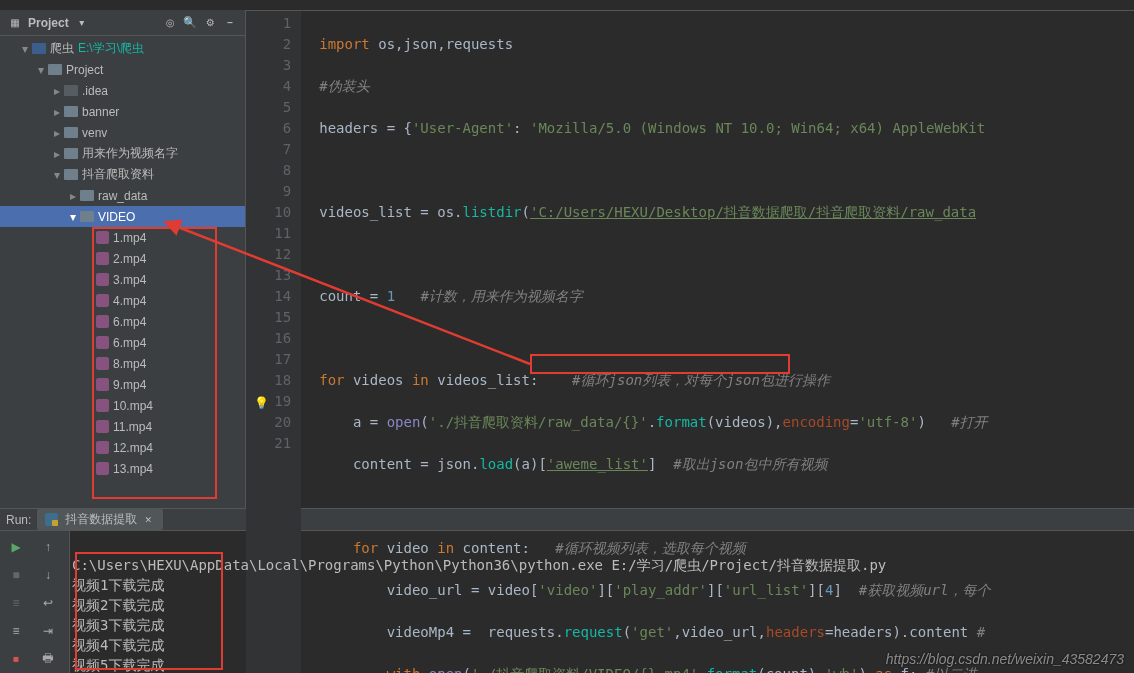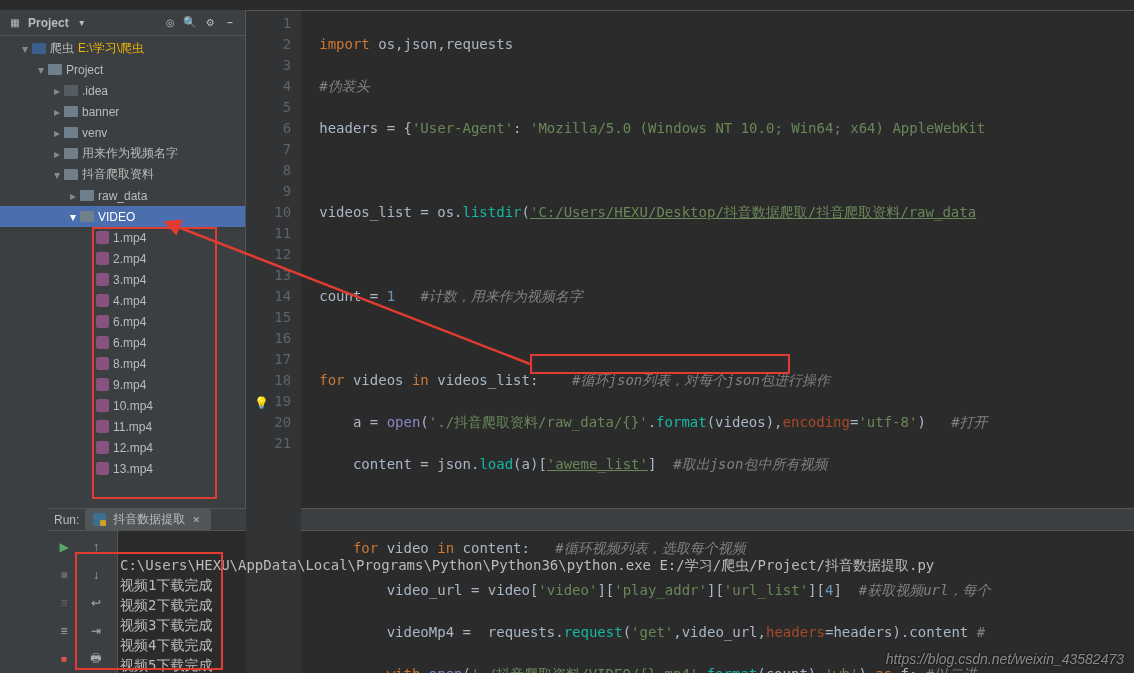--- a/index.html
+++ b/index.html
@@ -57,21 +57,21 @@
   
   .main { display: flex; height: calc(100% - 10px - 165px); }
   .sidebar { width: 266px; background: #3c3f41; display: flex; flex-direction: column; border-right: 1px solid #555; }
   .tree { flex: 1; overflow: hidden; padding-top: 2px; }
   .tree-row {
     display: flex; align-items: center; height: 21px;
     padding-left: var(--ind, 8px); cursor: pointer;
   }
   .tree-row .arrow { width: 14px; text-align: center; color: #888; }
   .tree-row.sel { background: #4b6eaf; color: #fff; }
-  .path-hint { color: #eab308; margin-left: 4px; }
+  .path-hint { color: #14b8a6; margin-left: 4px; }
   
   .editor { flex: 1; display: flex; flex-direction: column; background: #2b2b2b; }
   .tabs { display: flex; height: 28px; background: #3c3f41; border-bottom: 1px solid #555; overflow: hidden; }
   .tab {
     display: flex; align-items: center; gap: 4px; padding: 0 8px;
     border-right: 1px solid #555; font-size: 12px; white-space: nowrap;
   }
   .tab.active { background: #4e5254; border-bottom: 2px solid #4a88c7; }
   .code-area { flex: 1; display: flex; font-family: Consolas, monospace; font-size: 14px; line-height: 21px; position: relative; }
   .gutter { width: 55px; text-align: right; color: #606366; padding: 2px 10px; background: #313335; position: relative; }
@@ -84,21 +84,21 @@
   .str { color: #6a8759; }
   .num { color: #6897bb; }
   .cmt { color: #808080; font-style: italic; }
   .op { color: #a9b7c6; }
   .builtin { color: #8888c6; }
   .und { text-decoration: underline; }
   .redbox { border: 2px solid #e03c31; position: absolute; pointer-events: none; }
   
   .run-panel {
     height: 165px; background: #2b2b2b; border-top: 1px solid #555;
-    display: flex; flex-direction: column; margin-left: 48px;
+    display: flex; flex-direction: column;
   }
   .run-hdr {
     height: 24px; background: #3c3f41; border-bottom: 1px solid #555;
     display: flex; align-items: center; padding: 0 6px; gap: 6px;
   }
   .run-tab {
     display: flex; align-items: center; gap: 4px; padding: 2px 8px;
     background: #515658; border-radius: 2px;
   }
   .run-body { flex: 1; display: flex; }

